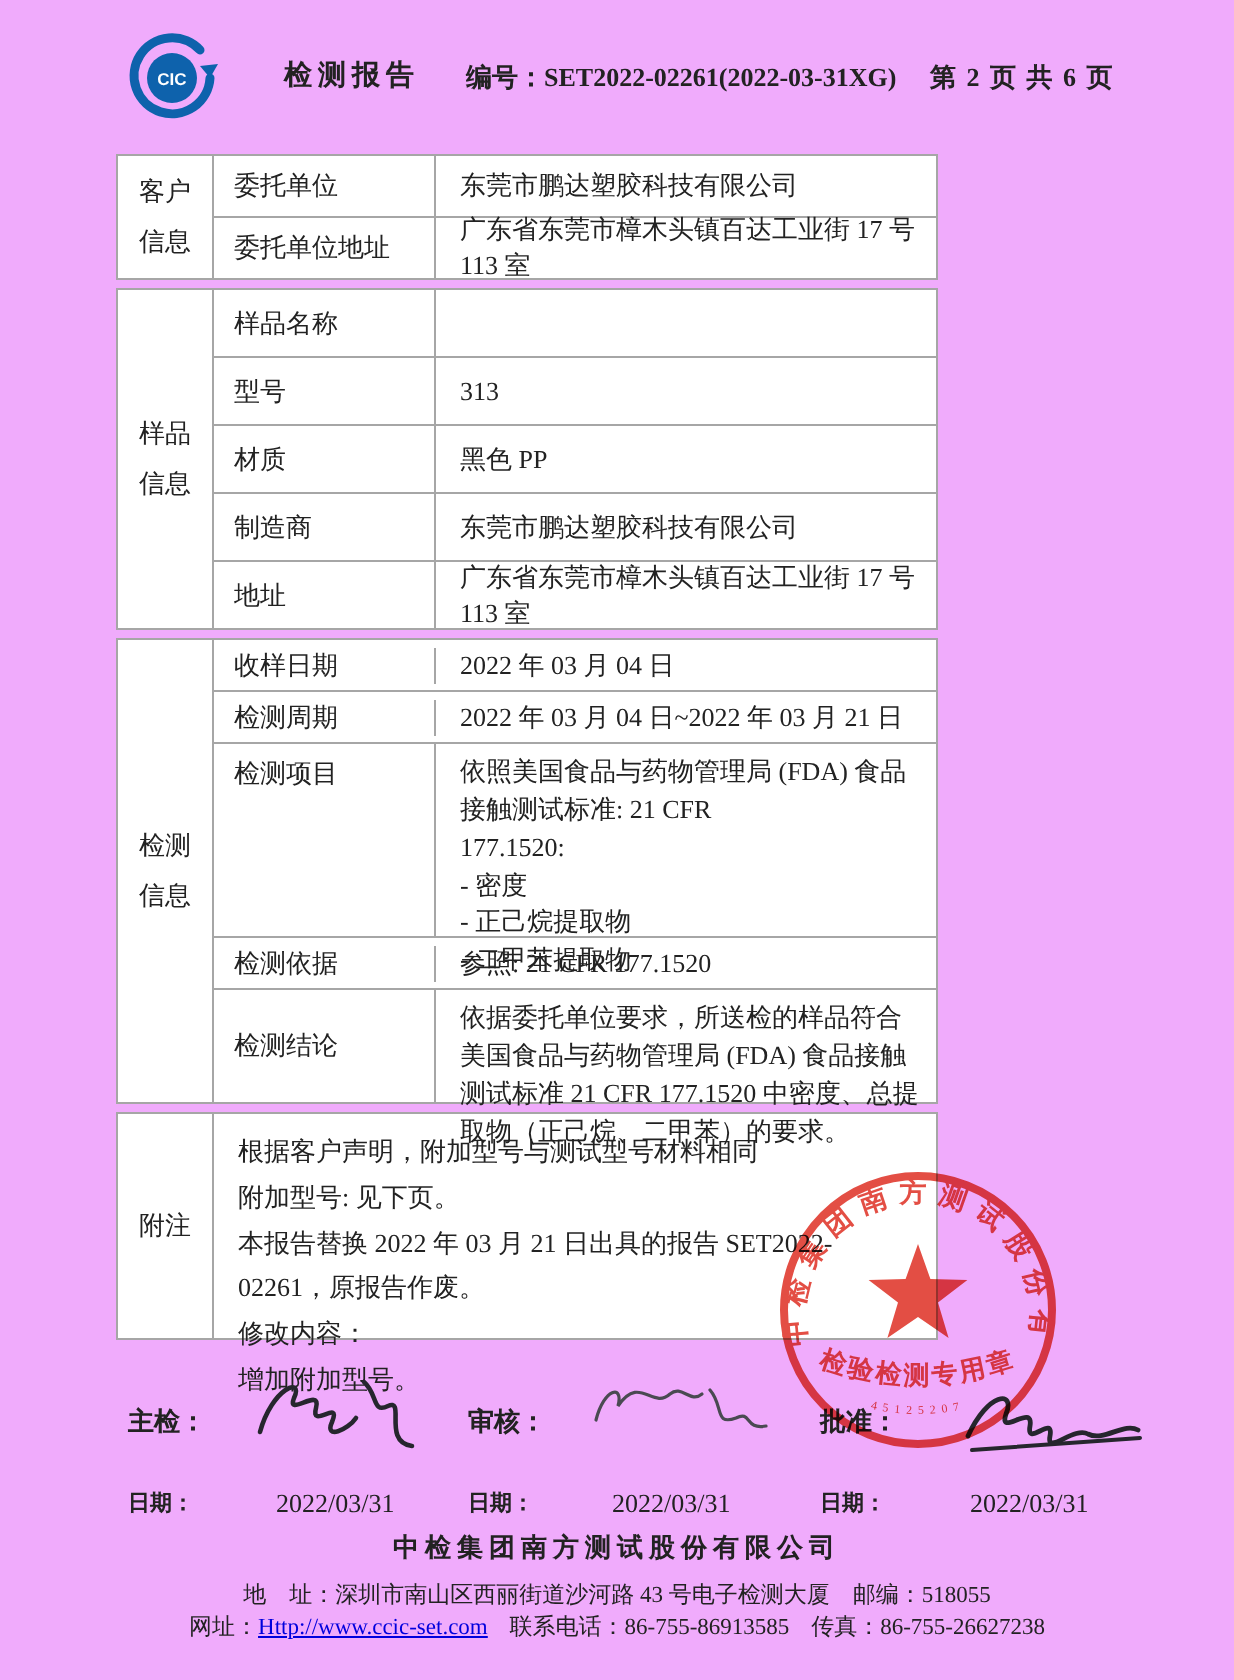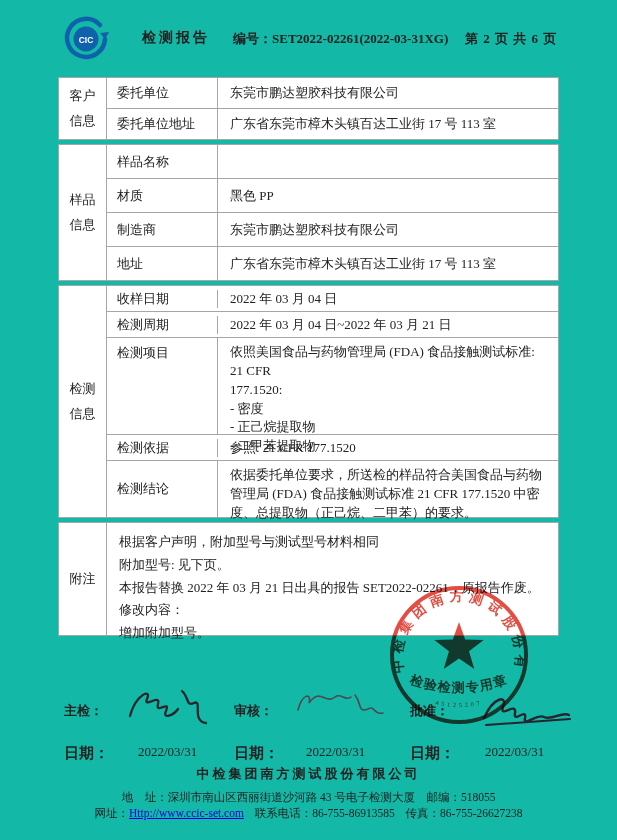--- a/index.html
+++ b/index.html
@@ -1,30 +1,30 @@
 <!DOCTYPE html>
 <html><head>
 <meta charset="utf-8">
 <style>
   html,body{margin:0;padding:0;background:#ffffff;}
   .page{
     position:relative;
     width:617px;height:840px;
-    background:#14b8a6;
+    background:#f0abfc;
     font-family:"Liberation Serif","DejaVu Serif",serif;
     color:#222222;
     overflow:hidden;
   }
   
   .hdr-title{position:absolute;left:142px;top:29px;font-size:14px;font-weight:bold;letter-spacing:3px;}
   .hdr-no{position:absolute;left:233px;top:30px;font-size:13px;font-weight:bold;}
   .hdr-page{position:absolute;left:465px;top:30px;font-size:13px;font-weight:bold;letter-spacing:1px;}
   .logo{position:absolute;left:62px;top:15px;width:48px;height:48px;}
   
-  .tables{position:absolute;left:58px;top:77px;width:501px;}
+  .tables{position:absolute;left:58px;top:77px;width:411px;}
   .tbl{display:flex;border:1px solid #a6a6a6;margin-bottom:4px;background:#fff;}
   .sec{
     width:47px;min-width:47px;border-right:1px solid #a6a6a6;
     display:flex;align-items:center;justify-content:center;
     text-align:center;white-space:pre-line;line-height:1.9;font-size:13px;
   }
   .rows{flex:1;display:flex;flex-direction:column;}
   .row{display:flex;border-top:1px solid #a6a6a6;}
   .row:first-child{border-top:none;}
   .f{
@@ -37,21 +37,21 @@
   .h30{height:30px;} .h33{height:33px;} .h25{height:25px;align-items:center;}
   .h96{height:96px;} .h56{height:56px;}
   .row.multi.h56 .f{align-items:center;padding-top:0;display:flex;}
   .notes-content{
     flex:1;padding:8px 10px 6px 12px;line-height:1.75;
     white-space:pre-line;font-size:13px;height:112px;box-sizing:border-box;
   }
   
   .sig-label{position:absolute;font-size:13px;font-weight:600;}
   .sig-svg{position:absolute;}
-  .date-label{position:absolute;font-size:15px;font-weight:600;}
+  .date-label{position:absolute;font-size:11px;font-weight:600;}
   .date-val{position:absolute;font-size:13px;}
   
   .stamp{
     position:absolute;left:382px;top:578px;width:154px;height:154px;
     mix-blend-mode:multiply;opacity:.9;
   }
   
   .ft-company{position:absolute;left:0;top:765px;width:617px;text-align:center;
     font-size:13px;font-weight:bold;letter-spacing:3px;}
   .ft-line1{position:absolute;left:0;top:790px;width:617px;text-align:center;font-size:11.5px;}
@@ -90,20 +90,24 @@
         </div>
       </div>
     </div>
 
     <div class="tbl">
       <div class="sec">样品
 信息</div>
       <div class="rows">
         <div class="row h33">
           <div class="f">样品名称</div>
+        </div>
+        <div class="row h33">
+          <div class="f">型号</div>
+          <div class="v">313</div>
         </div>
         <div class="row h33">
           <div class="f">材质</div>
           <div class="v">黑色 PP</div>
         </div>
         <div class="row h33">
           <div class="f">制造商</div>
           <div class="v">东莞市鹏达塑胶科技有限公司</div>
         </div>
         <div class="row h33">

